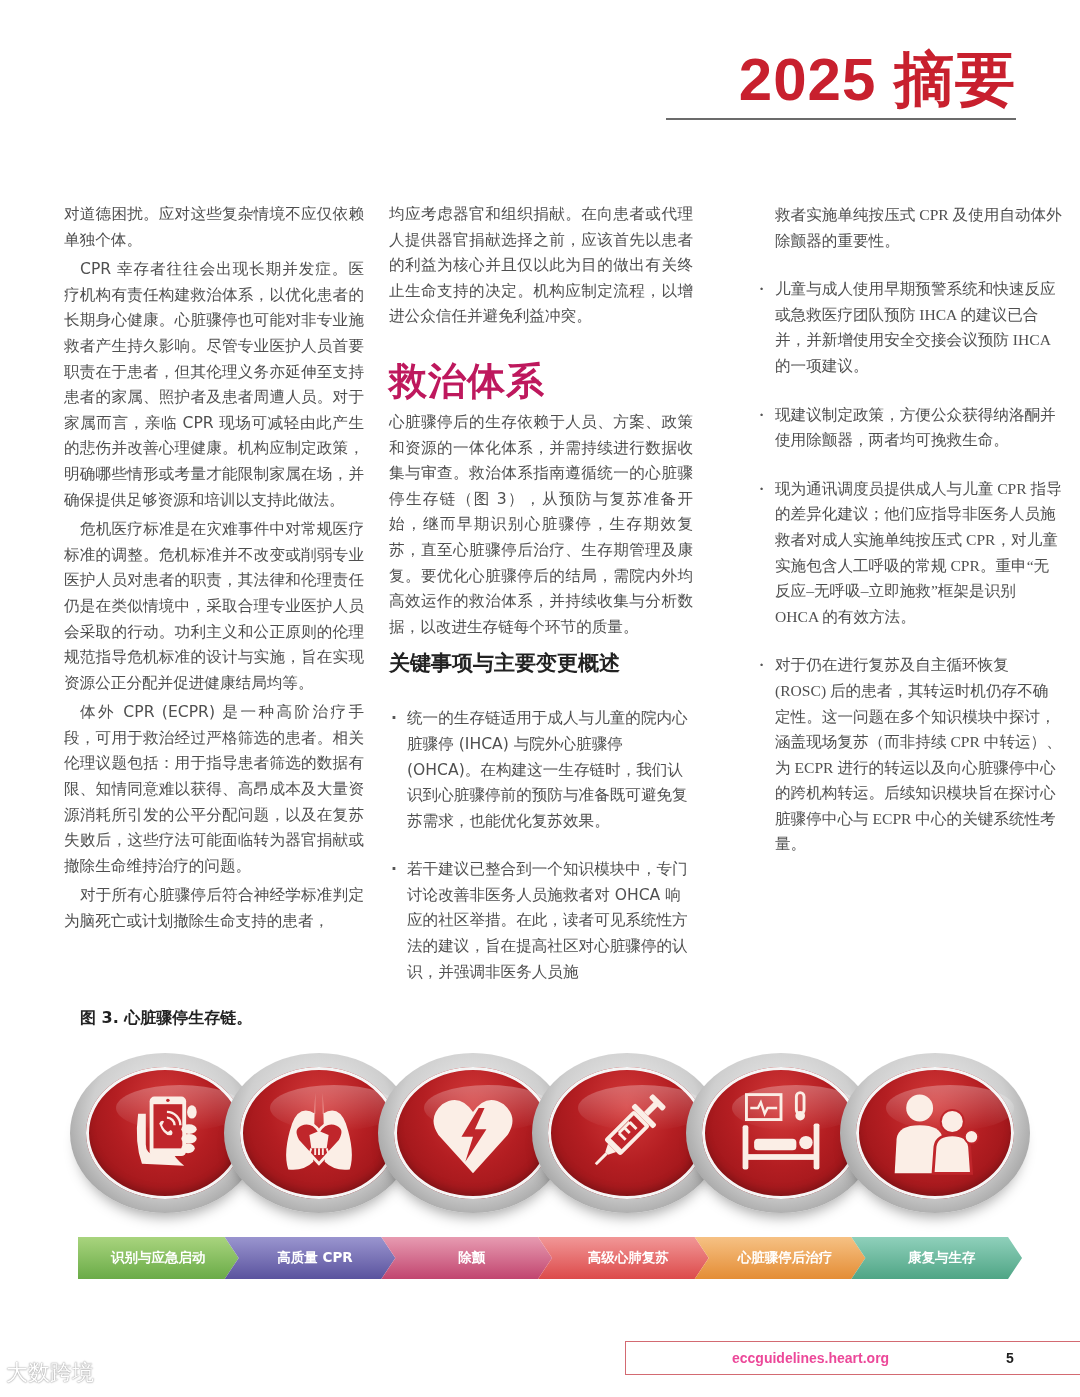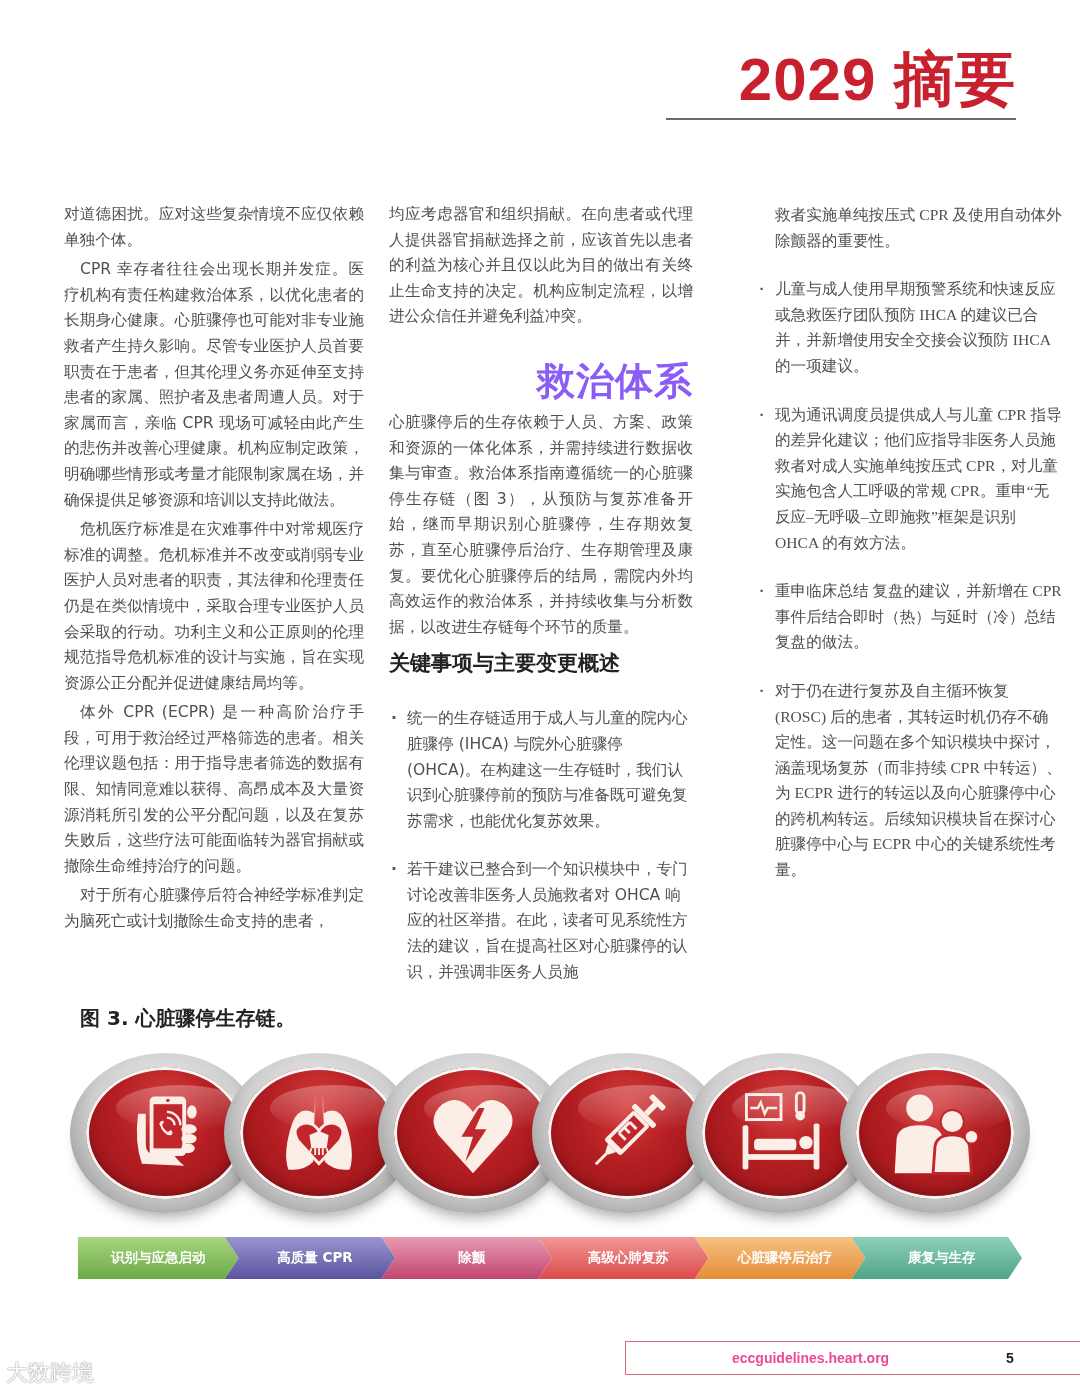--- a/index.html
+++ b/index.html
@@ -19,39 +19,39 @@
   .col { position: absolute; top: 202px; font-size: 15.6px; line-height: 25.6px; color: #4f4f4f; }
   .col1 { left: 64px; width: 300px; }
   .col2 { left: 389px; width: 304px; }
   .col3 { left: 757px; width: 305px; font-family: Liberation Serif, serif; }
 
   .para { text-align: justify; }
   .para.indent { text-indent: 16px; }
   .para + .para { margin-top: 4px; }
 
   .section-title {
-    font-weight: 900; font-size: 38px; line-height: 46px; color: #8b5cf6;
-    margin-top: 28px; margin-bottom: 6px; letter-spacing: 1px; text-align: right;
+    font-weight: 900; font-size: 38px; line-height: 46px; color: #be185d;
+    margin-top: 28px; margin-bottom: 6px; letter-spacing: 1px;
   }
   .sub-title {
     font-weight: 700; font-size: 21px; line-height: 30px; color: #222222;
     margin-top: 8px; margin-bottom: 28px;
   }
 
   .bullets { list-style: none; }
   .bullet { position: relative; padding-left: 18px; margin-bottom: 23px; }
   .bullet::before {
     content: "·"; position: absolute; left: 2px; top: 0; font-weight: 700; color: #555;
   }
   .bullet.cont::before { content: ""; }
   .bullet.cont { margin-bottom: 23px; }
 
   .fig-caption {
     position: absolute; left: 80px; top: 1006px;
-    font-weight: 700; font-size: 20px; line-height: 24px; color: #222;
+    font-weight: 700; font-size: 16px; line-height: 24px; color: #222;
   }
 
   .chain { position: absolute; left: 70px; top: 1045px; width: 960px; height: 180px; }
   .link {
     position: absolute; top: 8px; width: 190px; height: 160px; border-radius: 50%;
     background: radial-gradient(ellipse at 50% 40%, #f4f4f4 0%, #cfcfcf 55%, #9e9e9e 80%, #e9e9e9 100%);
     box-shadow: 0 12px 14px -8px rgba(0,0,0,0.35);
   }
   .link .inner {
     position: absolute; left: 16px; top: 14px; right: 16px; bottom: 14px; border-radius: 50%;
@@ -83,21 +83,21 @@
   .footer-page { position: absolute; left: 380px; top: 0; line-height: 32px; font-weight: 700; font-size: 14px; color: #1e1e1e; font-family: "Liberation Sans", sans-serif; }
 
   .watermark {
     position: absolute; left: 6px; top: 1358px; font-size: 22px; color: #ffffff;
     text-shadow: 0 0 2px #9a9a9a, 0 0 1px #9a9a9a; font-weight: 400;
   }
 </style>
 </head>
 <body>
 
-<div class="page-title">2029 摘要</div>
+<div class="page-title">2025 摘要</div>
 <div class="title-rule"></div>
 
 <div class="col col1">
   <p class="para">对道德困扰。应对这些复杂情境不应仅依赖单独个体。</p>
   <p class="para indent">CPR 幸存者往往会出现长期并发症。医疗机构有责任构建救治体系，以优化患者的长期身心健康。心脏骤停也可能对非专业施救者产生持久影响。尽管专业医护人员首要职责在于患者，但其伦理义务亦延伸至支持患者的家属、照护者及患者周遭人员。对于家属而言，亲临 CPR 现场可减轻由此产生的悲伤并改善心理健康。机构应制定政策，明确哪些情形或考量才能限制家属在场，并确保提供足够资源和培训以支持此做法。</p>
   <p class="para indent">危机医疗标准是在灾难事件中对常规医疗标准的调整。危机标准并不改变或削弱专业医护人员对患者的职责，其法律和伦理责任仍是在类似情境中，采取合理专业医护人员会采取的行动。功利主义和公正原则的伦理规范指导危机标准的设计与实施，旨在实现资源公正分配并促进健康结局均等。</p>
   <p class="para indent">体外 CPR (ECPR) 是一种高阶治疗手段，可用于救治经过严格筛选的患者。相关伦理议题包括：用于指导患者筛选的数据有限、知情同意难以获得、高昂成本及大量资源消耗所引发的公平分配问题，以及在复苏失败后，这些疗法可能面临转为器官捐献或撤除生命维持治疗的问题。</p>
   <p class="para indent">对于所有心脏骤停后符合神经学标准判定为脑死亡或计划撤除生命支持的患者，</p>
 </div>
 
@@ -109,22 +109,22 @@
   <ul class="bullets">
     <li class="bullet">统一的生存链适用于成人与儿童的院内心脏骤停 (IHCA) 与院外心脏骤停 (OHCA)。在构建这一生存链时，我们认识到心脏骤停前的预防与准备既可避免复苏需求，也能优化复苏效果。</li>
     <li class="bullet">若干建议已整合到一个知识模块中，专门讨论改善非医务人员施救者对 OHCA 响应的社区举措。在此，读者可见系统性方法的建议，旨在提高社区对心脏骤停的认识，并强调非医务人员施</li>
   </ul>
 </div>
 
 <div class="col col3">
   <ul class="bullets">
     <li class="bullet cont">救者实施单纯按压式 CPR 及使用自动体外除颤器的重要性。</li>
     <li class="bullet">儿童与成人使用早期预警系统和快速反应或急救医疗团队预防 IHCA 的建议已合并，并新增使用安全交接会议预防 IHCA 的一项建议。</li>
+    <li class="bullet">现建议制定政策，方便公众获得纳洛酮并使用除颤器，两者均可挽救生命。</li>
     <li class="bullet">现为通讯调度员提供成人与儿童 CPR 指导的差异化建议；他们应指导非医务人员施救者对成人实施单纯按压式 CPR，对儿童实施包含人工呼吸的常规 CPR。重申“无反应–无呼吸–立即施救”框架是识别 OHCA 的有效方法。</li>
-    <li class="bullet">重申临床总结 复盘的建议，并新增在 CPR 事件后结合即时（热）与延时（冷）总结 复盘的做法。</li>
     <li class="bullet">对于仍在进行复苏及自主循环恢复 (ROSC) 后的患者，其转运时机仍存不确定性。这一问题在多个知识模块中探讨，涵盖现场复苏（而非持续 CPR 中转运）、为 ECPR 进行的转运以及向心脏骤停中心的跨机构转运。后续知识模块旨在探讨心脏骤停中心与 ECPR 中心的关键系统性考量。</li>
   </ul>
 </div>
 
 <div class="fig-caption">图 3.  心脏骤停生存链。</div>
 
 <div class="chain">
   <div class="link" style="left:0px;">
     <div class="inner">
         <div class="gloss"></div>

